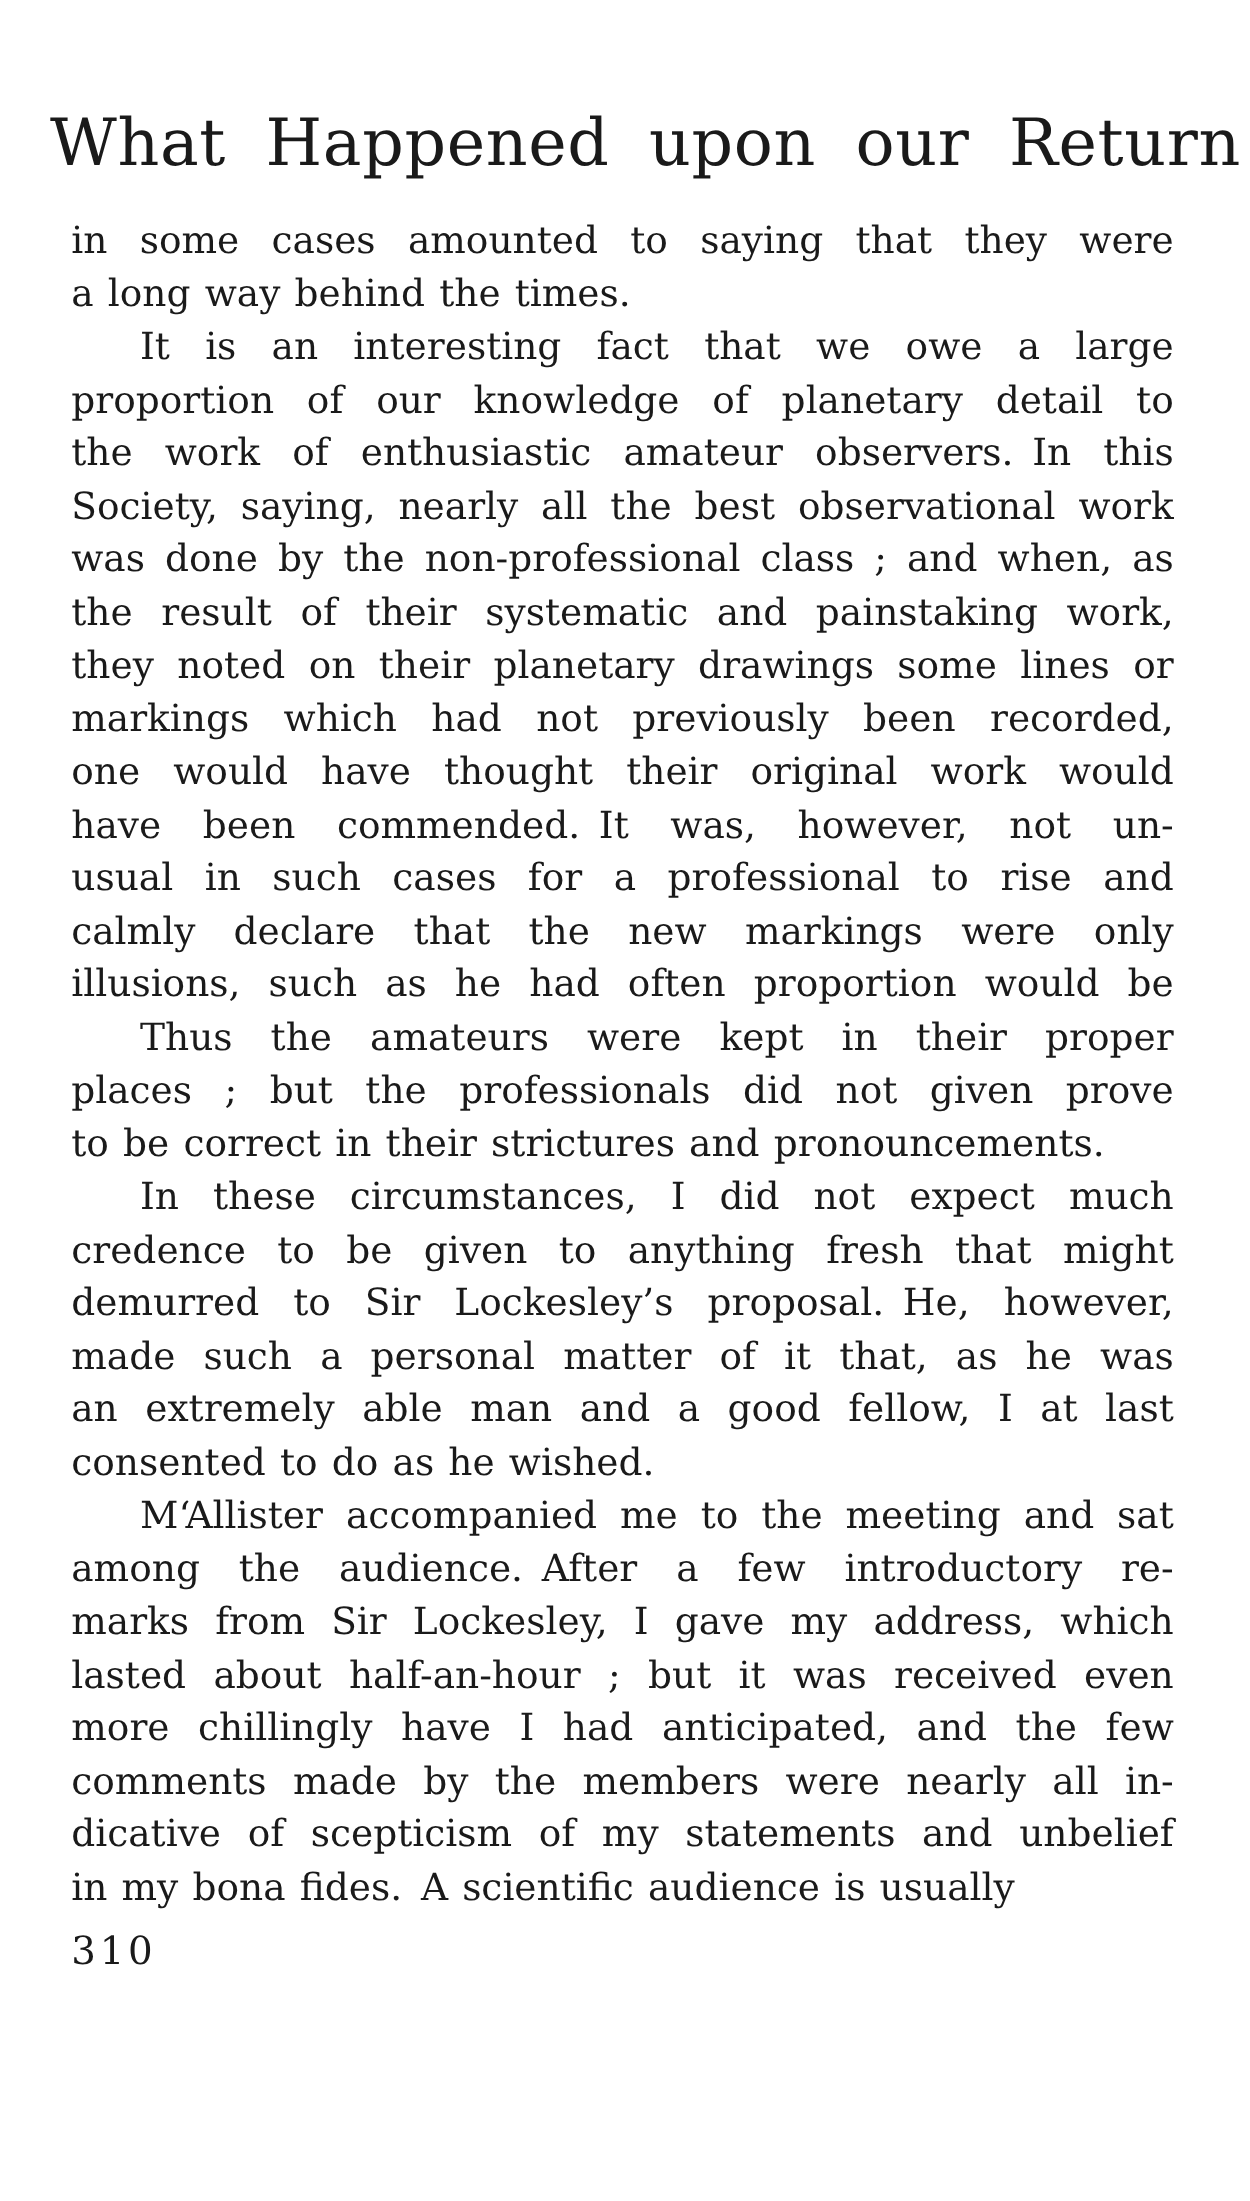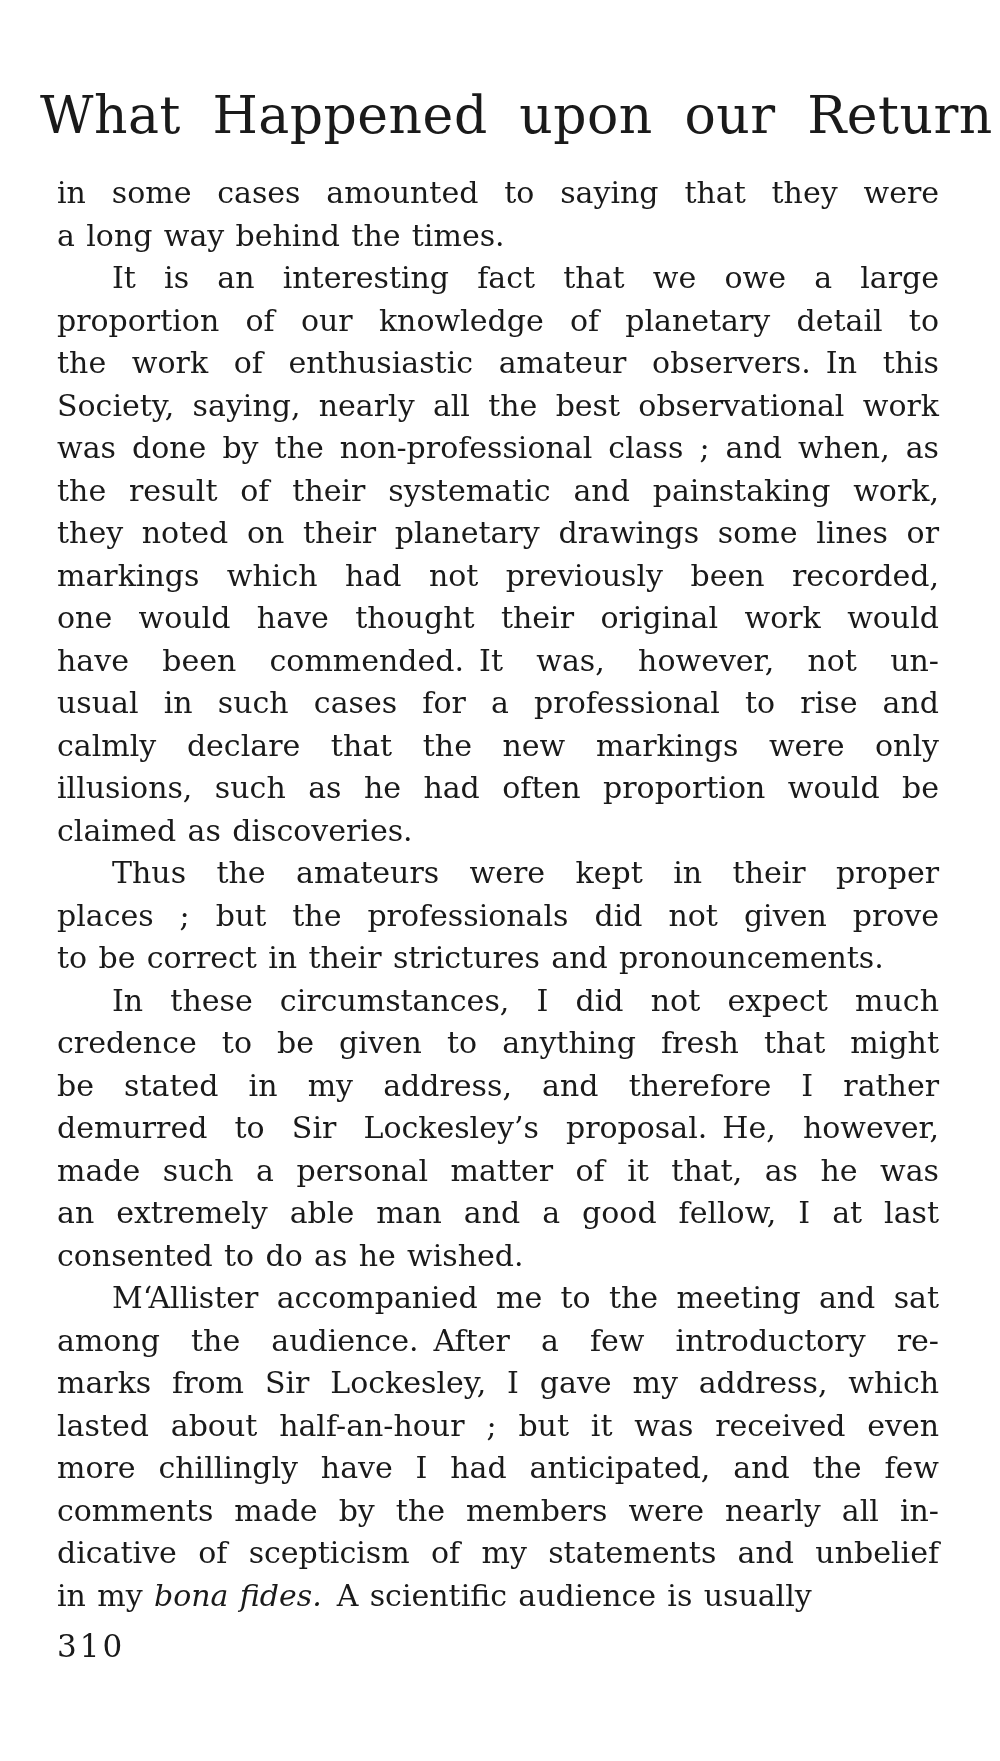--- a/index.html
+++ b/index.html
@@ -31,21 +31,21 @@
   .line {
     font-size: 30px;
     line-height: 42.5px;
     text-align: justify;
     text-align-last: justify;
     word-spacing: 0.06em;
     white-space: normal;
   }
   .line.last { text-align-last: left; }
   .line.first { padding-left: 55px; }
-  .italic { font-style: italic; }
+  .italic { }
   .folio {
     margin-top: 11px;
     width: 882px;
     margin-left: 57px;
     font-size: 31px;
     letter-spacing: 3px;
   }
 </style>
 </head>
 <body>
@@ -64,31 +64,29 @@
         <div class="line">Society, saying, nearly all the best observational work</div>
         <div class="line">was done by the non-professional class ; and when, as</div>
         <div class="line">the result of their systematic and painstaking work,</div>
         <div class="line">they noted on their planetary drawings some lines or</div>
         <div class="line">markings which had not previously been recorded,</div>
         <div class="line">one would have thought their original work would</div>
         <div class="line">have been commended. It was, however, not un-</div>
         <div class="line">usual in such cases for a professional to rise and</div>
         <div class="line">calmly declare that the new markings were only</div>
         <div class="line">illusions, such as he had often proportion would be</div>
-        <div class="line last">claimed as discoveries.</div>
       </div>
       <div class="para">
         <div class="line first">Thus the amateurs were kept in their proper</div>
         <div class="line">places ; but the professionals did not given prove</div>
         <div class="line last">to be correct in their strictures and pronouncements.</div>
       </div>
       <div class="para">
         <div class="line first">In these circumstances, I did not expect much</div>
         <div class="line">credence to be given to anything fresh that might</div>
-        <div class="line">be stated in my address, and therefore I rather</div>
         <div class="line">demurred to Sir Lockesley’s proposal. He, however,</div>
         <div class="line">made such a personal matter of it that, as he was</div>
         <div class="line">an extremely able man and a good fellow, I at last</div>
         <div class="line last">consented to do as he wished.</div>
       </div>
       <div class="para">
         <div class="line first">M‘Allister accompanied me to the meeting and sat</div>
         <div class="line">among the audience. After a few introductory re-</div>
         <div class="line">marks from Sir Lockesley, I gave my address, which</div>
         <div class="line">lasted about half-an-hour ; but it was received even</div>

